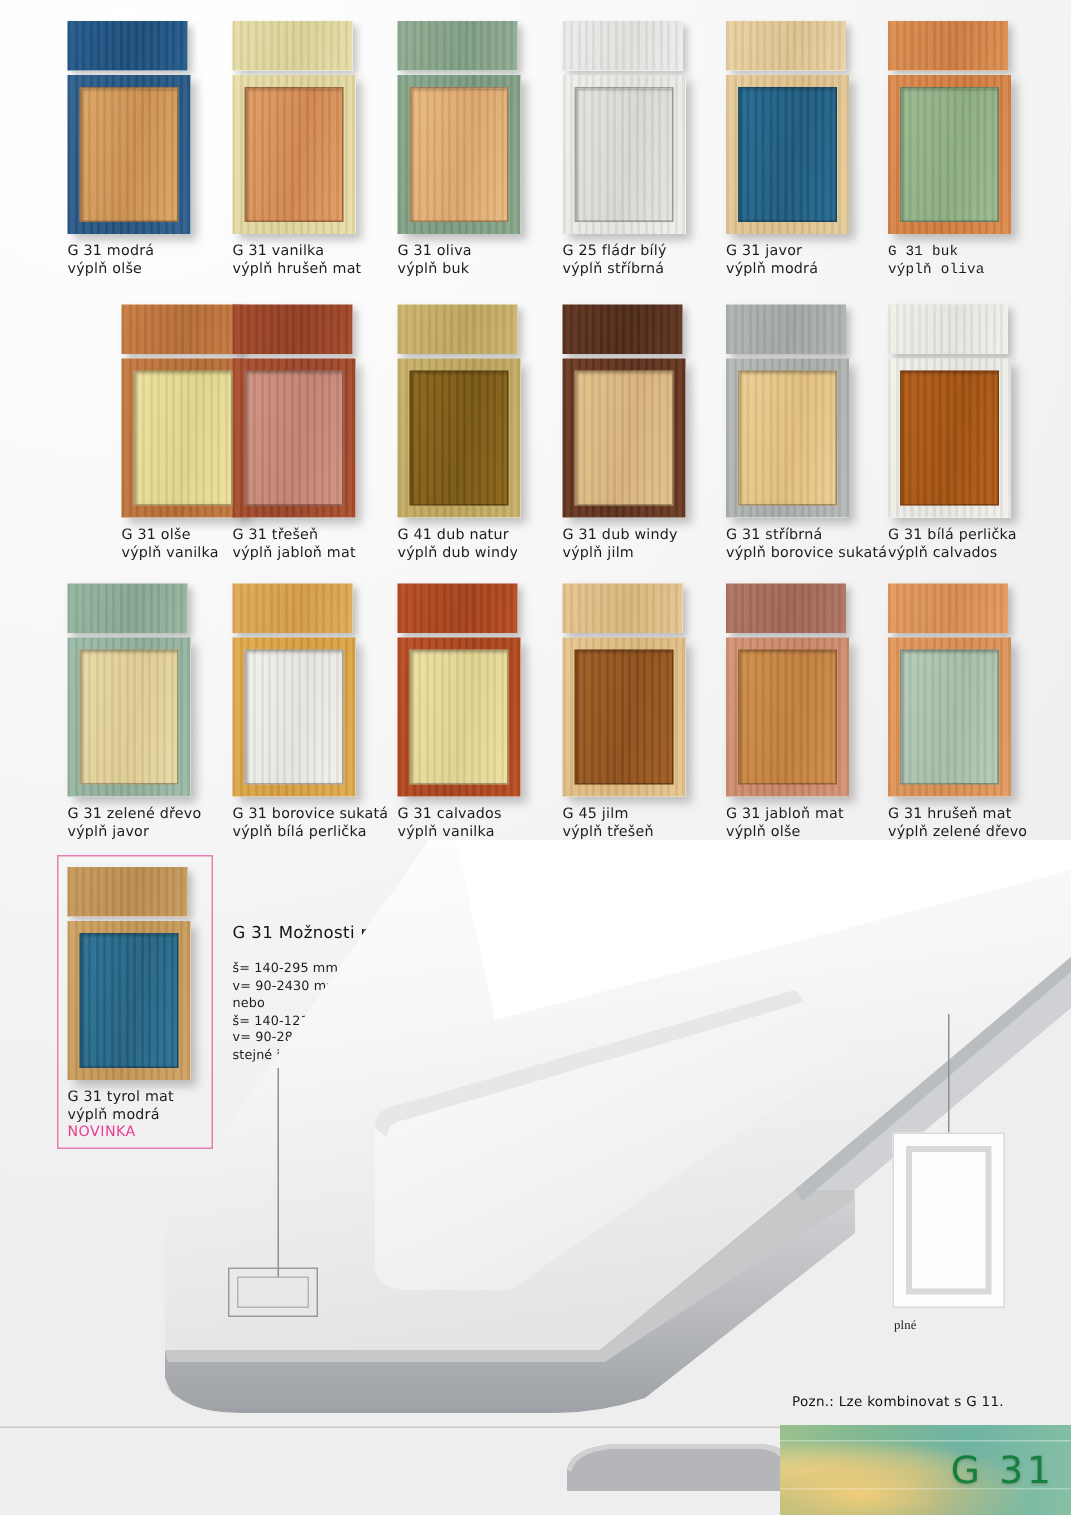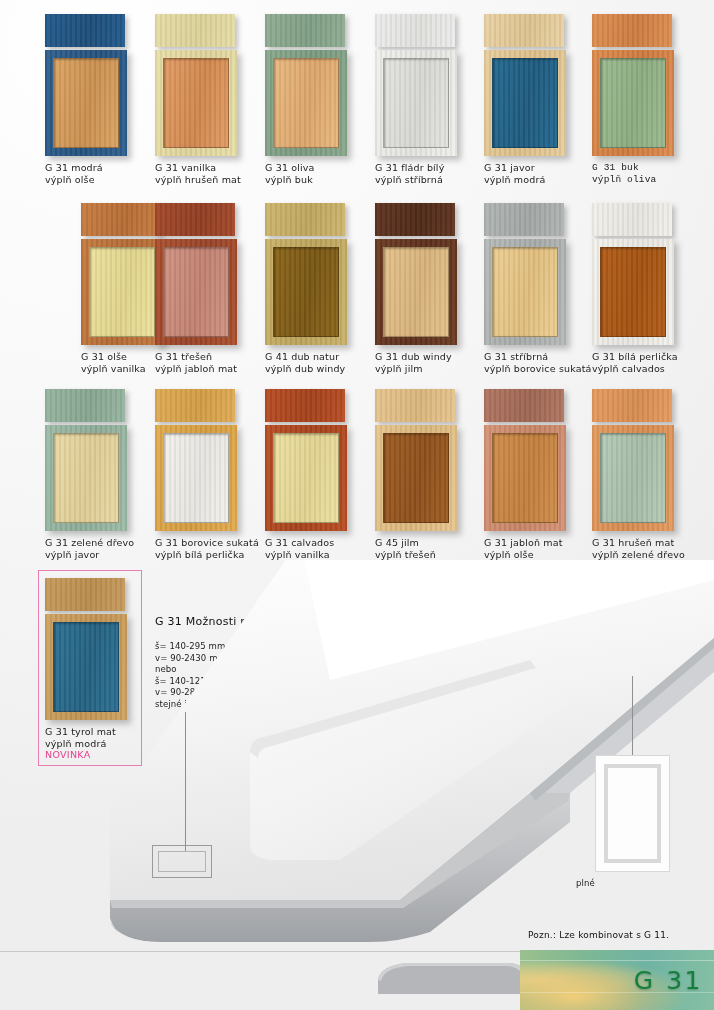--- a/index.html
+++ b/index.html
@@ -83,22 +83,22 @@
     position:absolute;left:588px;top:640px;
     font-size:8.5px;line-height:11.6px;color:#1c1c1c;
     white-space:pre-line;letter-spacing:.1px;
   }
   .zasuvka-note{
     position:absolute;left:152px;top:886px;
     font-size:8.5px;line-height:11.6px;color:#1c1c1c;
     white-space:pre-line;letter-spacing:.1px;
   }
   .plne-label{
-    position:absolute;left:576px;top:878px;
-    font-size:8.5px;color:#1c1c1c;letter-spacing:.1px;
+    position:absolute;left:596px;top:878px;
+    font-size:8.5px;color:#1c1c1c;letter-spacing:.1px;font-family:Liberation Serif, serif;
   }
   .pozn{
     position:absolute;left:528px;top:930px;
     font-size:9px;color:#111;letter-spacing:.2px;
   }
 
   
   .leader{position:absolute;background:#8f8f8f;width:1px;z-index:5;}
   .mini-frame{
     position:absolute;box-sizing:border-box;
@@ -233,21 +233,21 @@
     <div class="cell" style="left: 375px; top: 14px;">
       <div class="door-wrap">
         <div class="drawer" style="background: linear-gradient(100deg, rgb(236, 236, 235) 0%, rgb(224, 224, 221) 55%, rgb(236, 236, 235) 100%);">
           <div class="grain" style="background: repeating-linear-gradient(90deg, rgba(0, 0, 0, 0.05) 0px, rgba(0, 0, 0, 0.05) 2px, rgba(255, 255, 255, 0.043) 2px, rgba(255, 255, 255, 0.043) 5px);"></div>
         </div>
         <div class="door" style="background: linear-gradient(100deg, rgb(239, 239, 236) 0%, rgb(227, 227, 223) 52%, rgb(239, 239, 236) 100%);">
           <div class="grain" style="background: repeating-linear-gradient(90deg, rgba(0, 0, 0, 0.055) 0px, rgba(0, 0, 0, 0.055) 2px, rgba(255, 255, 255, 0.05) 2px, rgba(255, 255, 255, 0.05) 5px);"></div>
           <div class="panel" style="background: repeating-linear-gradient(90deg, rgba(0, 0, 0, 0.05) 0px, rgba(0, 0, 0, 0.05) 2px, rgba(255, 255, 255, 0.05) 2px, rgba(255, 255, 255, 0.05) 5px), linear-gradient(100deg, rgb(226, 227, 223) 0%, rgb(214, 215, 210) 55%, rgb(226, 227, 223) 100%); position: relative; z-index: 2;"></div>
         </div>
       </div>
-      <div class="caption">G 31 fládr bílý
+      <div class="caption">G 25 fládr bílý
 výplň stříbrná</div>
     </div>
     <div class="cell" style="left: 484px; top: 14px;">
       <div class="door-wrap">
         <div class="drawer" style="background: linear-gradient(100deg, rgb(233, 210, 164) 0%, rgb(221, 194, 143) 55%, rgb(233, 210, 164) 100%);">
           <div class="grain" style="background: repeating-linear-gradient(90deg, rgba(0, 0, 0, 0.05) 0px, rgba(0, 0, 0, 0.05) 2px, rgba(255, 255, 255, 0.043) 2px, rgba(255, 255, 255, 0.043) 5px);"></div>
         </div>
         <div class="door" style="background: linear-gradient(100deg, rgb(231, 205, 156) 0%, rgb(220, 190, 136) 52%, rgb(231, 205, 156) 100%);">
           <div class="grain" style="background: repeating-linear-gradient(90deg, rgba(0, 0, 0, 0.055) 0px, rgba(0, 0, 0, 0.055) 2px, rgba(255, 255, 255, 0.05) 2px, rgba(255, 255, 255, 0.05) 5px);"></div>
           <div class="panel" style="background: repeating-linear-gradient(90deg, rgba(0, 0, 0, 0.05) 0px, rgba(0, 0, 0, 0.05) 2px, rgba(255, 255, 255, 0.05) 2px, rgba(255, 255, 255, 0.05) 5px), linear-gradient(100deg, rgb(35, 104, 143) 0%, rgb(29, 89, 124) 55%, rgb(35, 104, 143) 100%); position: relative; z-index: 2;"></div>

